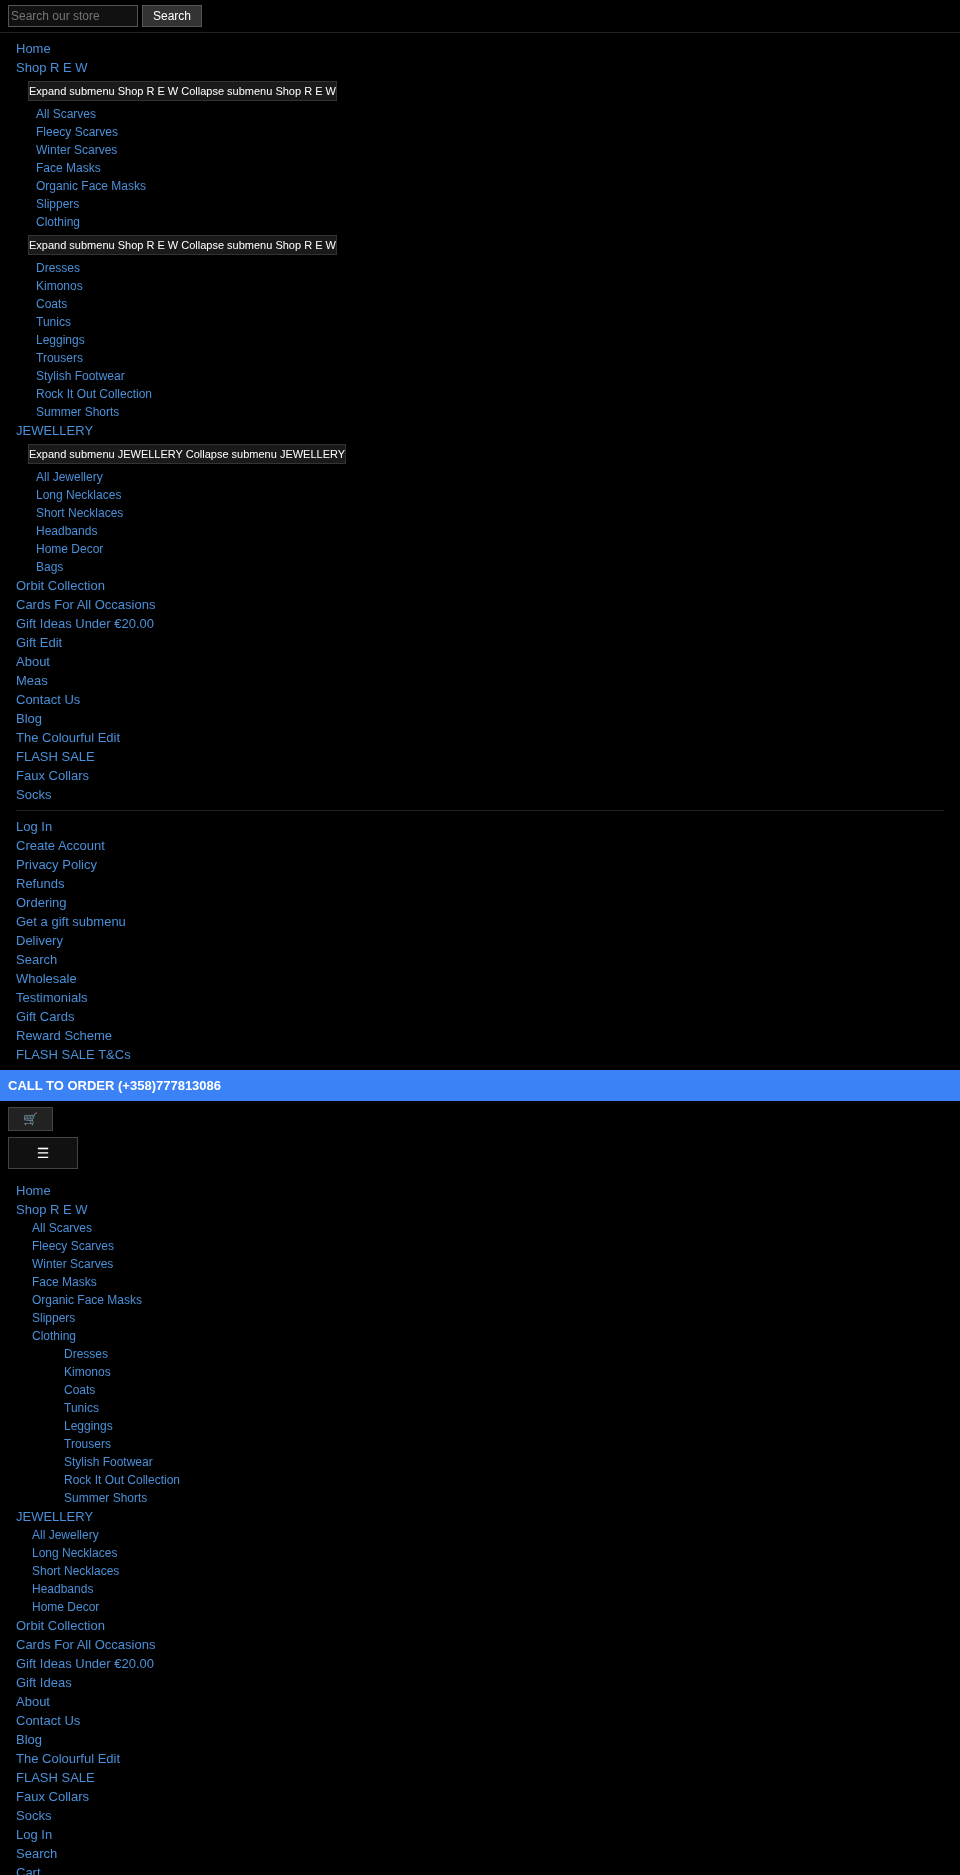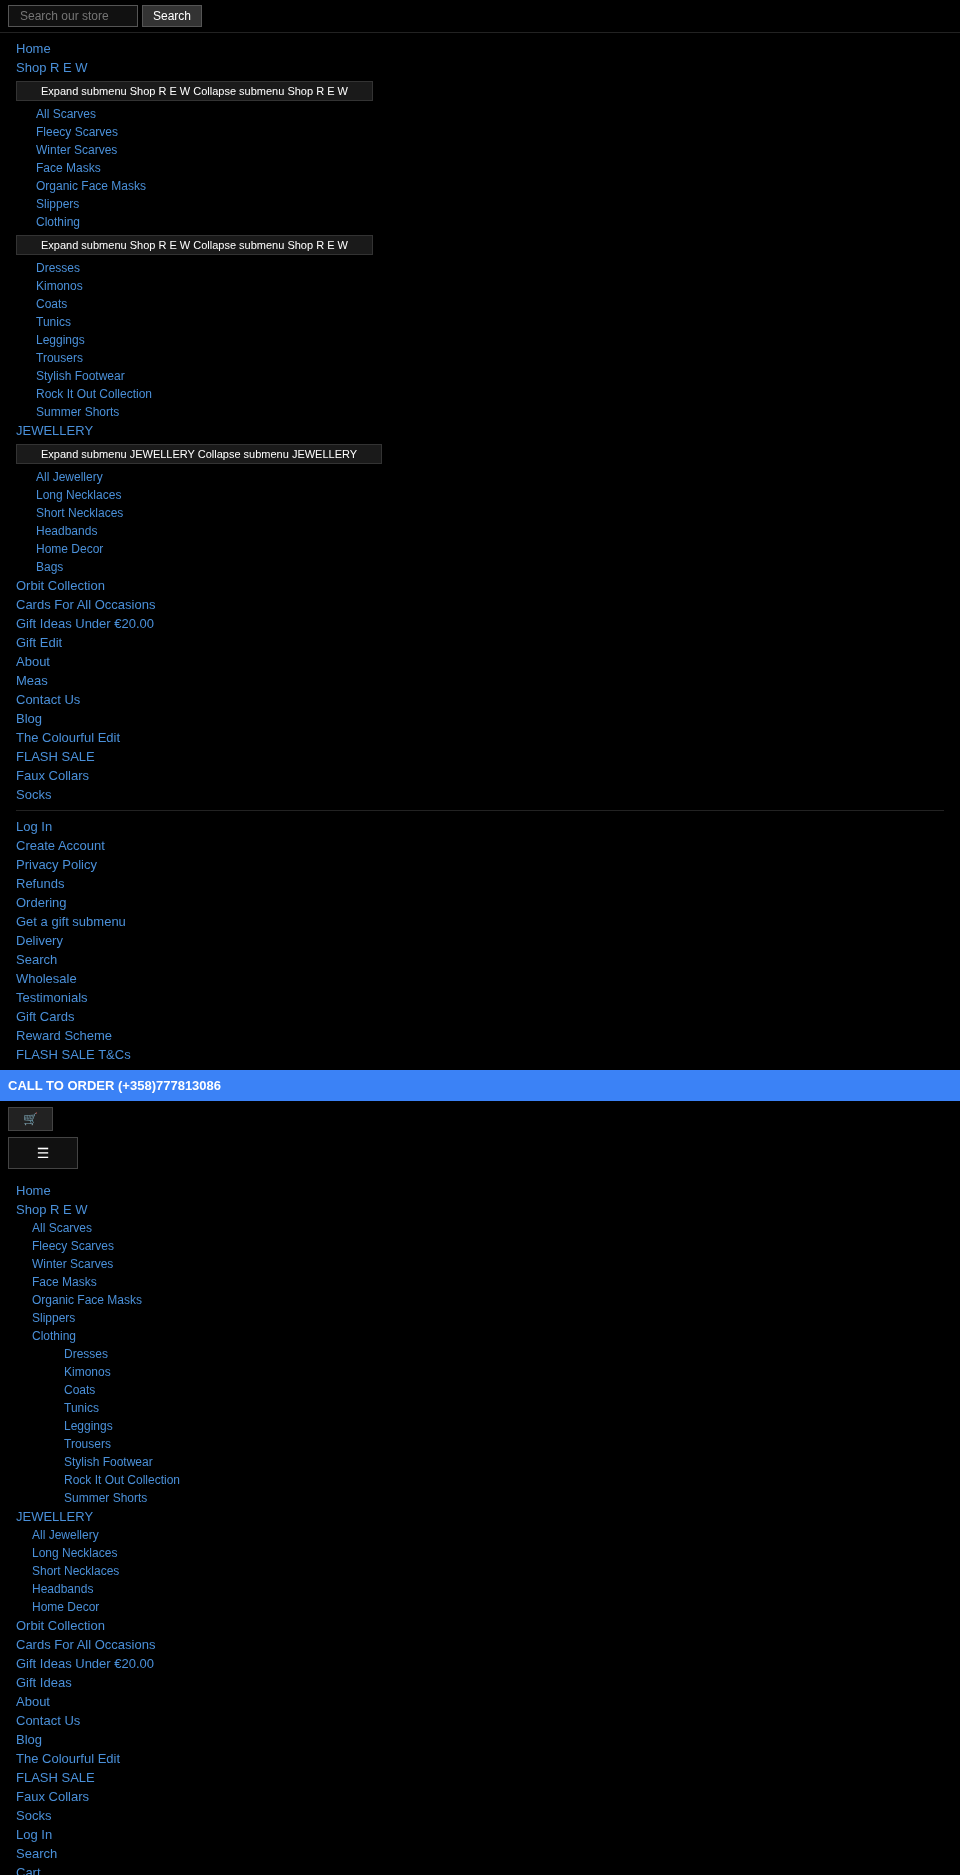--- a/index.html
+++ b/index.html
@@ -14,21 +14,21 @@
     
     .search-bar {
       display: flex;
       align-items: center;
       padding: 5px 8px;
       background: #000;
       border-bottom: 1px solid #222;
     }
     .search-bar input {
       width: 130px;
-      padding: 3px 11px;
+      padding: 3px 2px;
       border: 1px solid #555;
       background: #111;
       color: #fff;
       font-size: 12px;
     }
     .search-bar button {
       margin-left: 4px;
       padding: 3px 10px;
       background: #333;
       color: #fff;
@@ -48,22 +48,22 @@
       text-decoration: none;
       padding: 2px 0;
       font-size: 13px;
     }
 
     .expand-btn {
       display: inline-block;
       background: #1a1a1a;
       border: 1px solid #333;
       color: #fff;
-      padding: 3px 24px;
-      margin: 4px 0;
+      padding: 3px 0;
+      margin: 4px 12px;
       font-size: 11px;
       cursor: pointer;
     }
 
     .submenu {
       padding-left: 20px;
     }
     .submenu a {
       font-size: 12px;
       color: #4a90d9;

